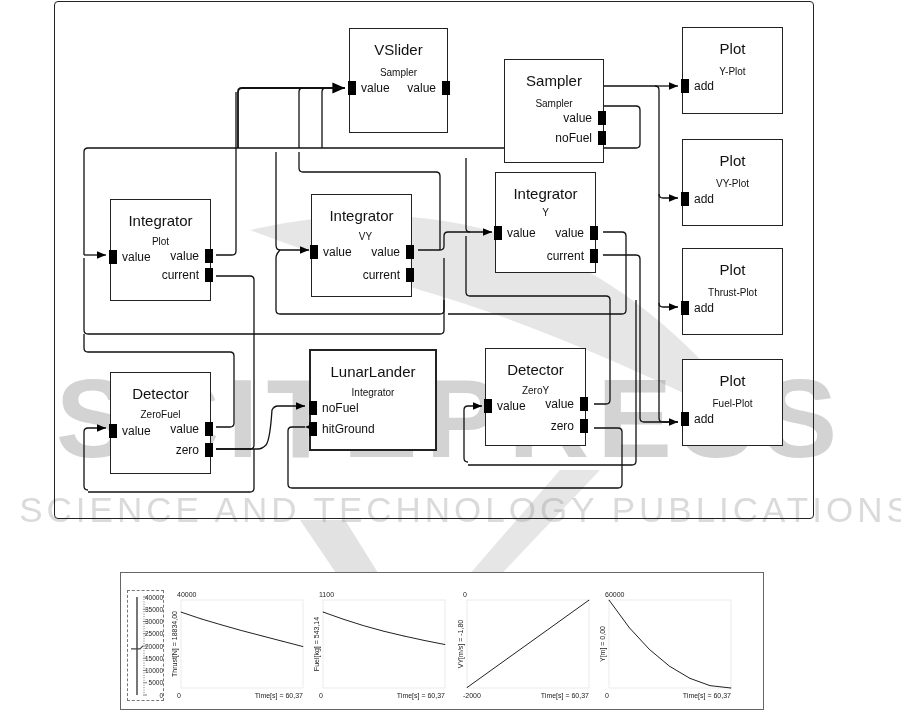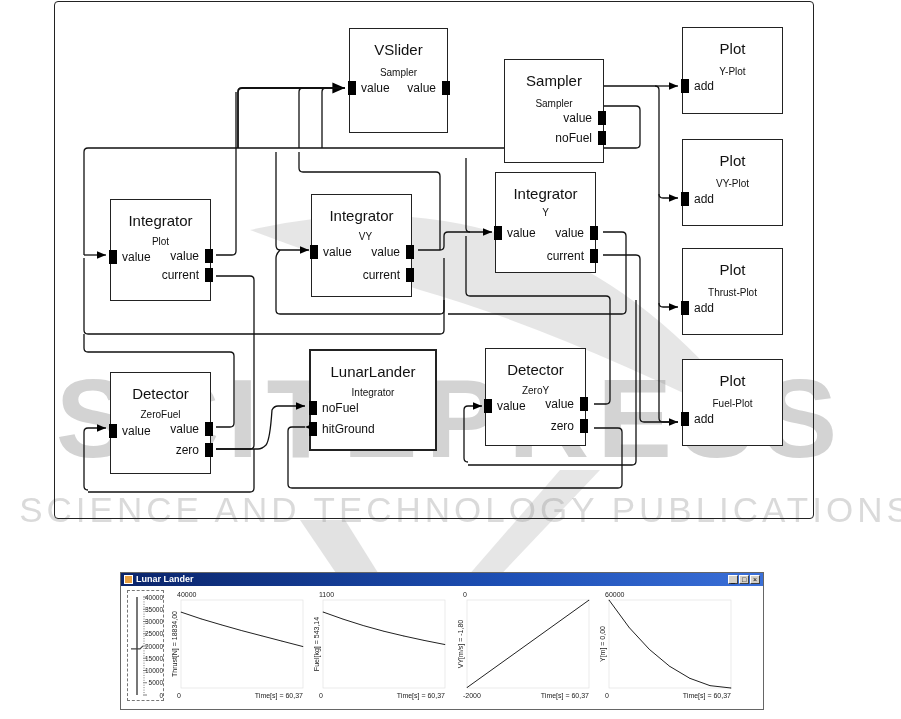--- a/index.html
+++ b/index.html
@@ -202,27 +202,20 @@
   <div class="inst" style="top:36px;">ZeroY</div>
   <div class="port" style="left:-2px;top:50px;"></div>
   <div class="plabel in" style="left:11px;top:50px;">value</div>
   <div class="plabel out" style="right:11px;top:48px;">value</div>
   <div class="port" style="right:-3px;top:48px;"></div>
   <div class="plabel out" style="right:11px;top:70px;">zero</div>
   <div class="port" style="right:-3px;top:70px;"></div>
 </div>
 
 <div id="app-window">
-  <div id="titlebar">
-    <span class="app-icon"></span>
-    <span class="ttl">Lunar Lander</span>
-    <span class="win-btn" style="right:25px;">_</span>
-    <span class="win-btn" style="right:14px;">□</span>
-    <span class="win-btn" style="right:3px;">×</span>
-  </div>
   <div id="slider-panel">
     <svg id="slider-svg" width="37" height="111">
         <line x1="9" y1="6" x2="9" y2="104" stroke="#777" stroke-width="2"></line>
         <line x1="15" y1="6" x2="19" y2="6" stroke="#444" stroke-width="0.7"></line>
         <text x="35" y="8.5" text-anchor="end" font-size="6.5" fill="#222">40000</text>
         <line x1="15" y1="8.45" x2="17" y2="8.45" stroke="#777" stroke-width="0.5"></line>
         <line x1="15" y1="10.9" x2="17" y2="10.9" stroke="#777" stroke-width="0.5"></line>
         <line x1="15" y1="13.35" x2="17" y2="13.35" stroke="#777" stroke-width="0.5"></line>
         <line x1="15" y1="15.8" x2="17" y2="15.8" stroke="#777" stroke-width="0.5"></line>
         <line x1="15" y1="18.25" x2="19" y2="18.25" stroke="#444" stroke-width="0.7"></line>

